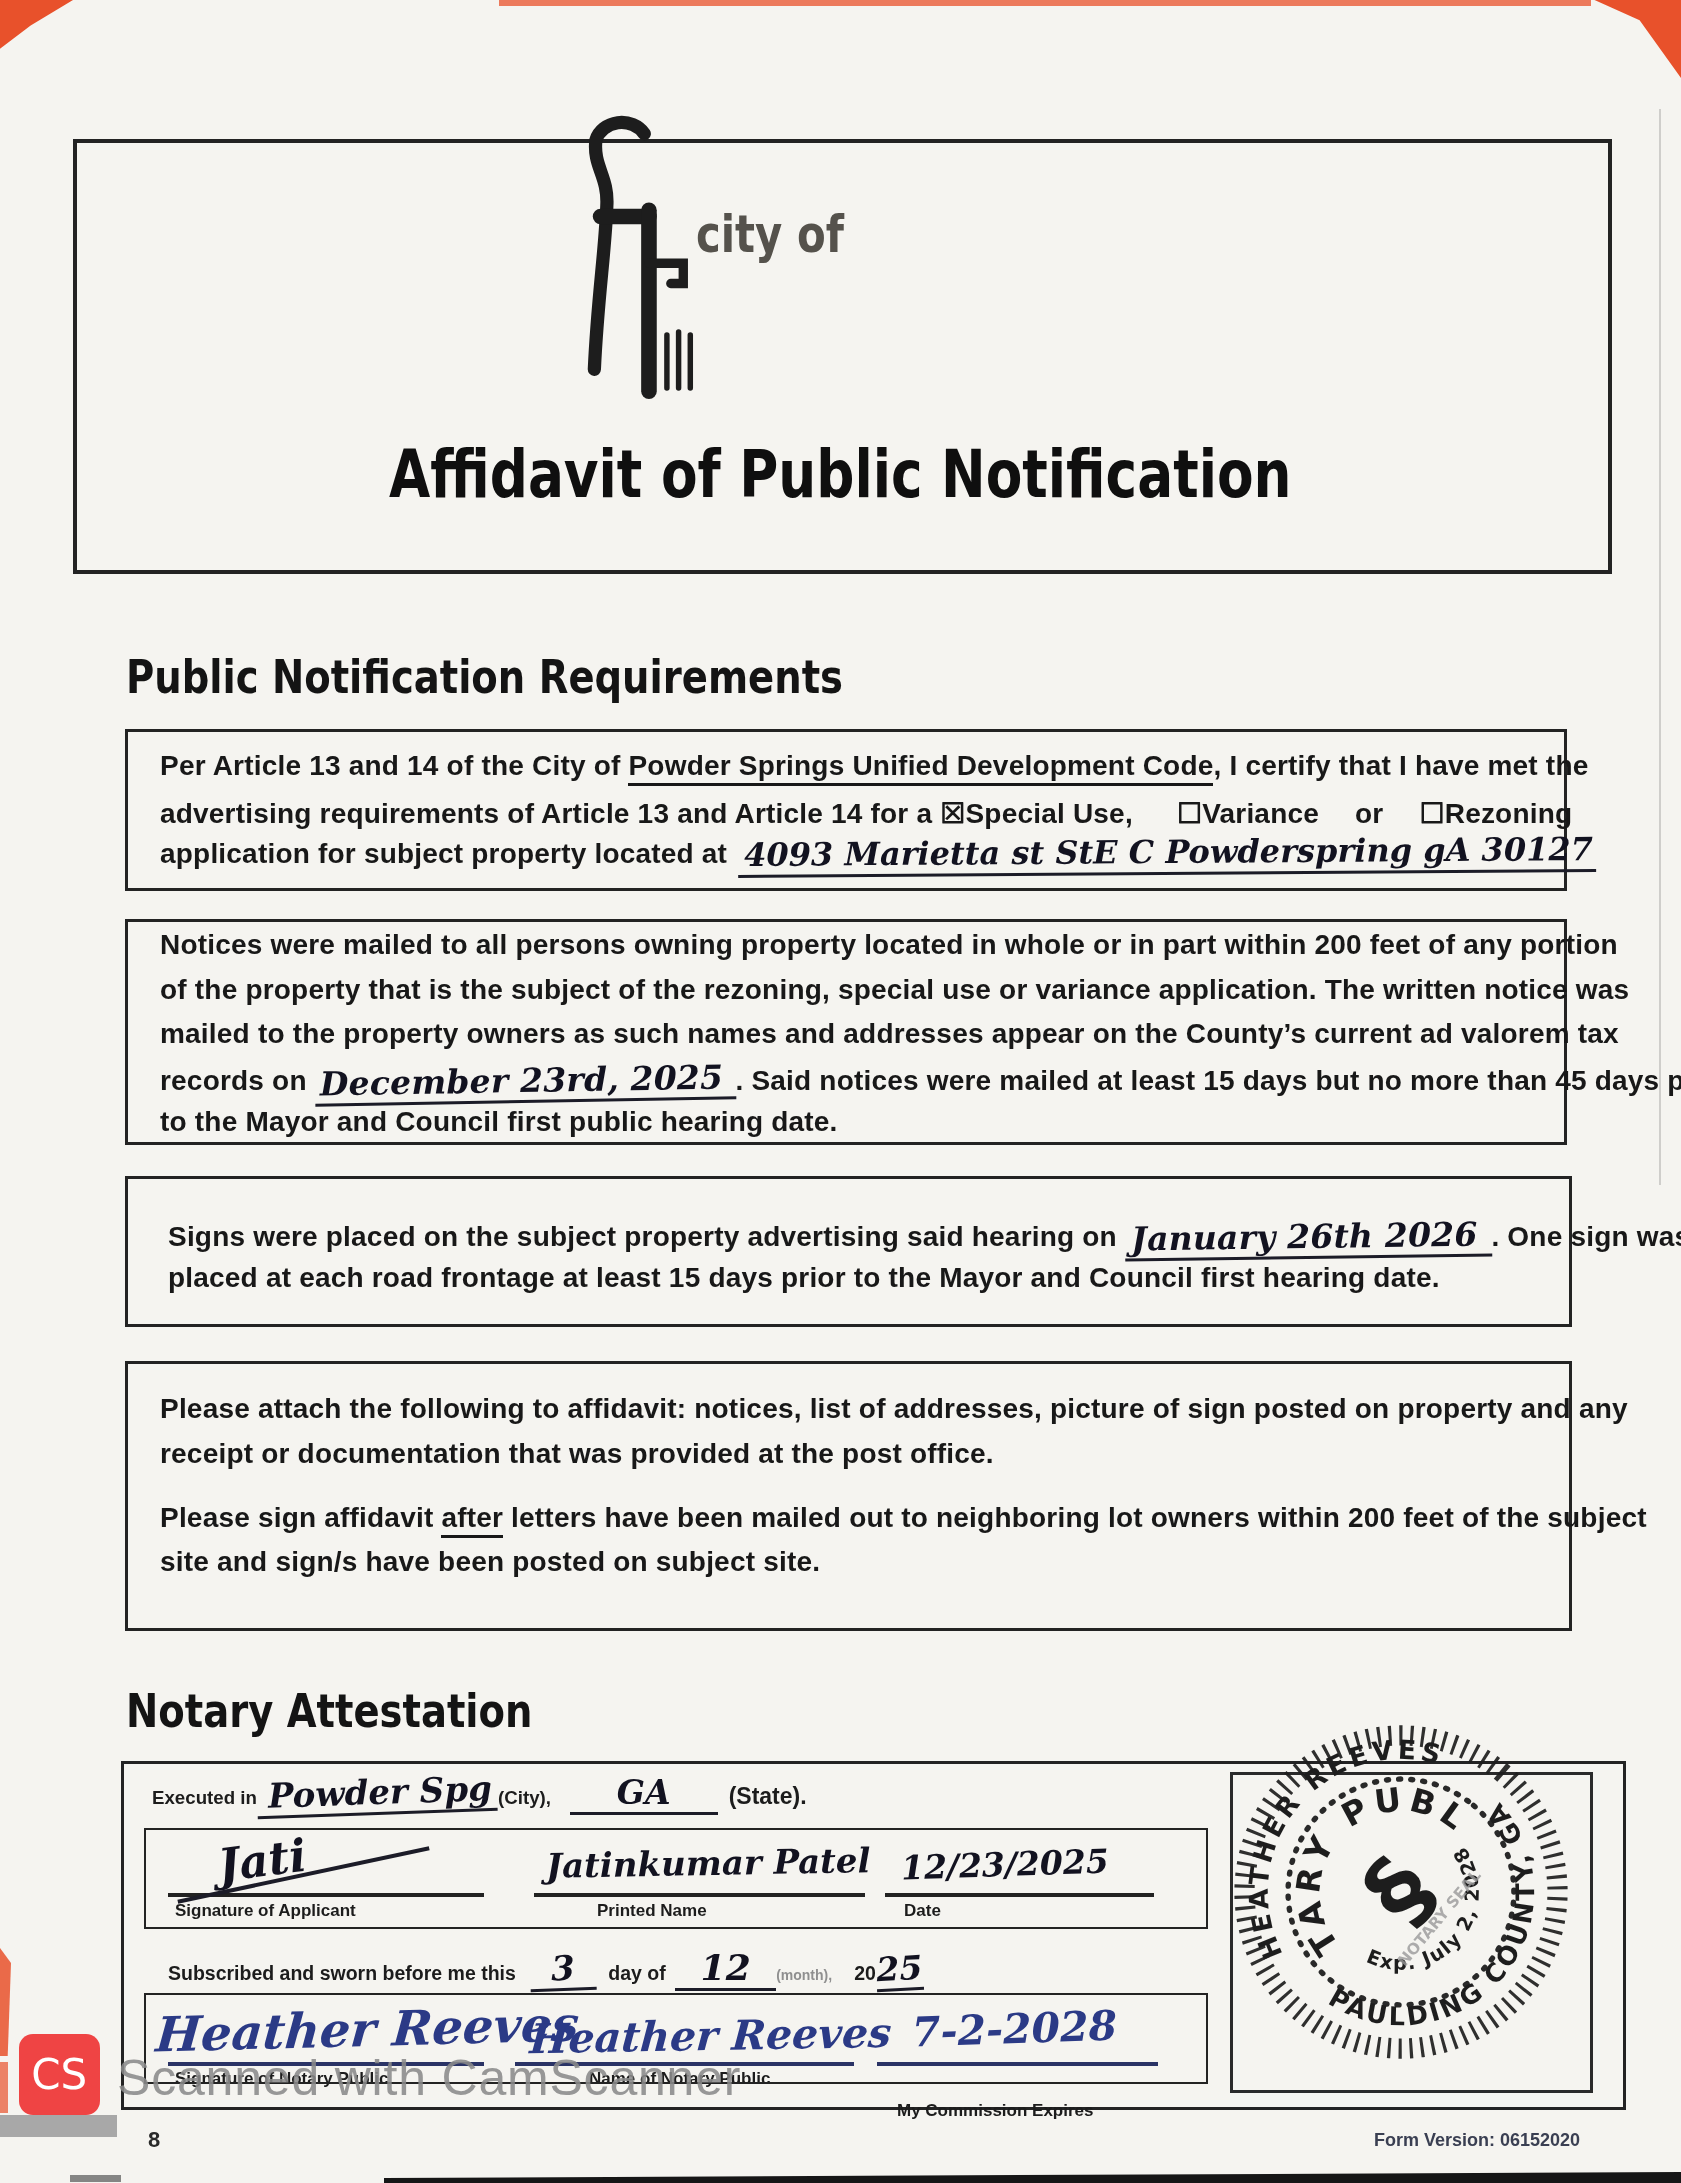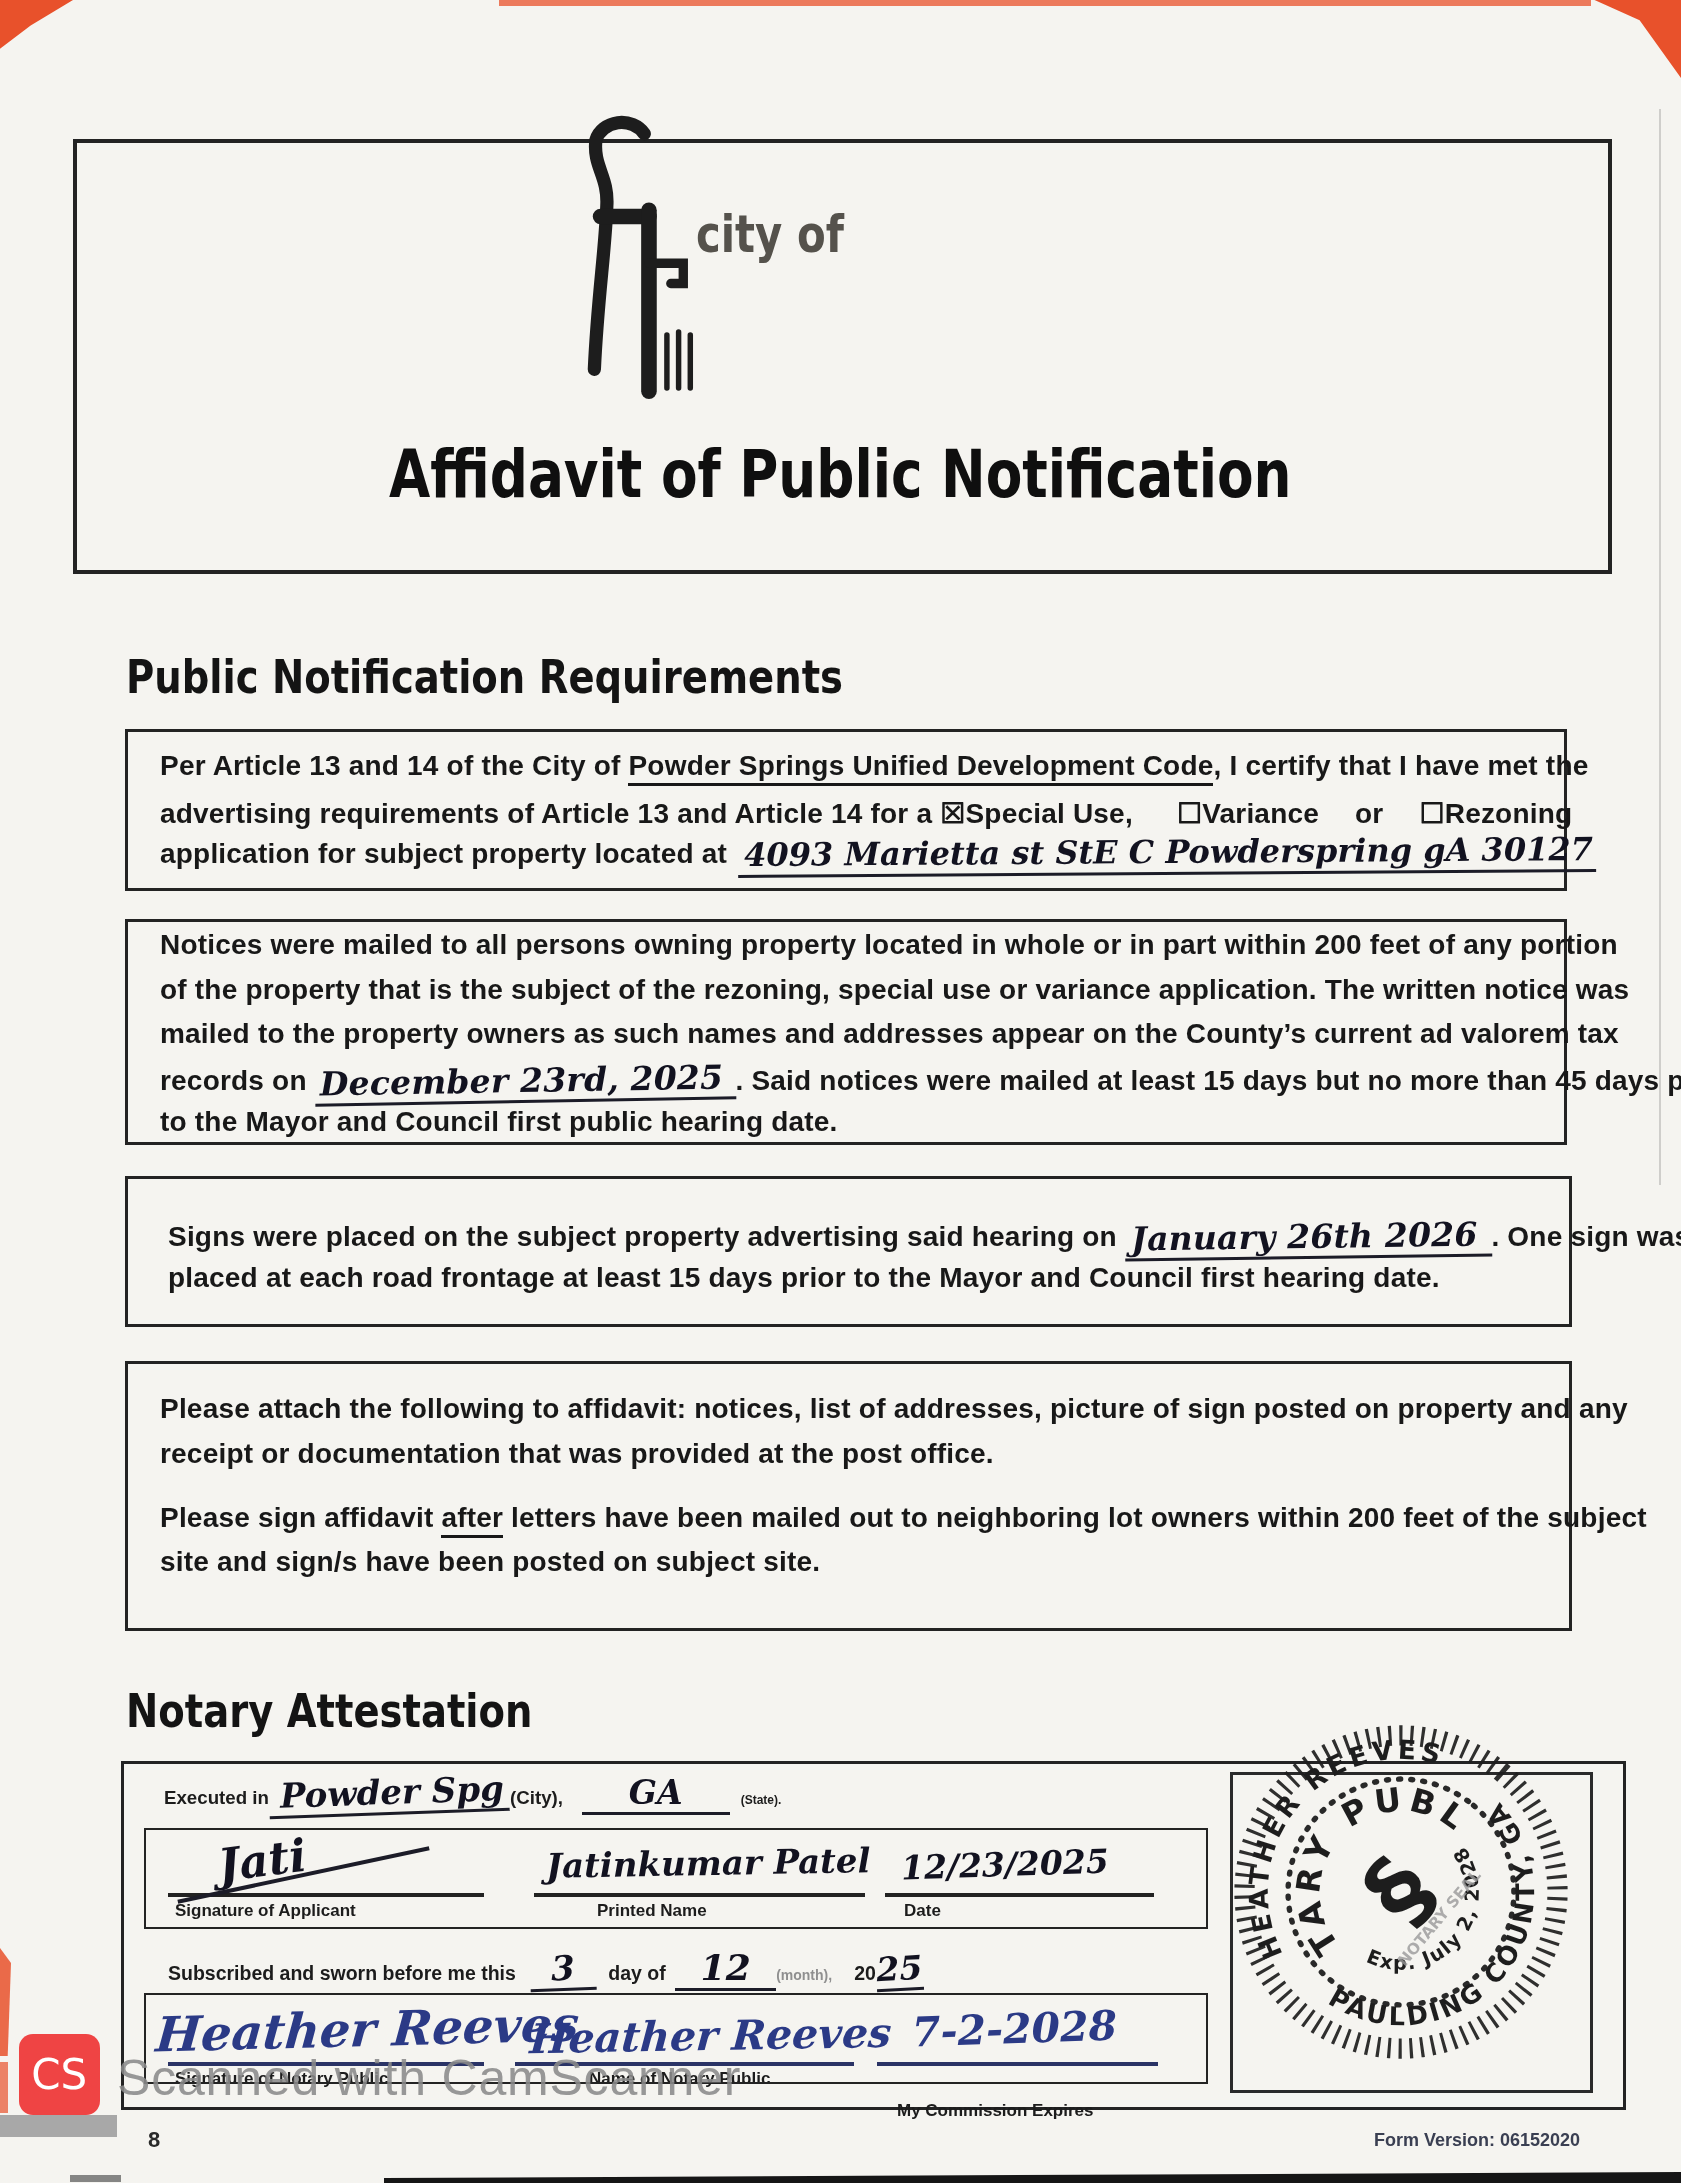--- a/index.html
+++ b/index.html
@@ -119,26 +119,26 @@
   <span>letters have been mailed out to neighboring lot owners within 200 feet of the subject</span>
 </div>
 <div class="abs body-line" style="left:160px;top:1546px;">site and sign/s have been posted on subject site.</div>
 
 <div class="abs heading" style="left:126px;top:1683px;">
   <span class="condensed">Notary Attestation</span>
 </div>
 
 <div class="box" style="left:121px;top:1761px;width:1499px;height:343px;border-width:3.9px;"></div>
 
-<div class="abs flex-base" style="left:152px;top:1772px;z-index:2;margin-left:12px;">
+<div class="abs flex-base" style="left:152px;top:1772px;z-index:2;">
   <span class="small-label" style="font-size:18.7px;">Executed in</span>
   <span class="hw hw-line" style="font-size:34px;min-width:195px;padding:0 4.7px 0 11px;transform:rotate(-2deg);">Powder Spg</span>
   <span class="small-label" style="font-size:18.7px;margin-left:1.6px;">(City),</span>
   <span class="hw hw-line" style="font-size:33px;min-width:148px;text-align:center;margin-left:18.7px;">GA</span>
-  <span class="small-label" style="font-size:12px;margin-left:11px;text-align:right;">(State).</span>
+  <span class="small-label" style="font-size:23px;margin-left:11px;text-align:right;">(State).</span>
 </div>
 
 <div class="box" style="left:144px;top:1828px;width:1060px;height:97px;border-width:2.3px;z-index:1;"></div>
 
 <div class="abs hw" style="left:218px;top:1834px;font-size:45px;transform:rotate(-7deg);z-index:3;">Jati</div>
 <div class="abs" style="left:175px;top:1873px;width:257px;height:3.9px;background:#1c1c28;transform:rotate(-12deg);z-index:3;"></div>
 <div class="abs" style="left:168px;top:1893px;width:316px;height:3.9px;background:#222222;z-index:2;"></div>
 <div class="abs small-label" style="left:175px;top:1901px;">Signature of Applicant</div>
 
 <div class="abs hw" style="left:546px;top:1843px;font-size:34px;transform:rotate(-1deg);z-index:3;">Jatinkumar Patel</div>

